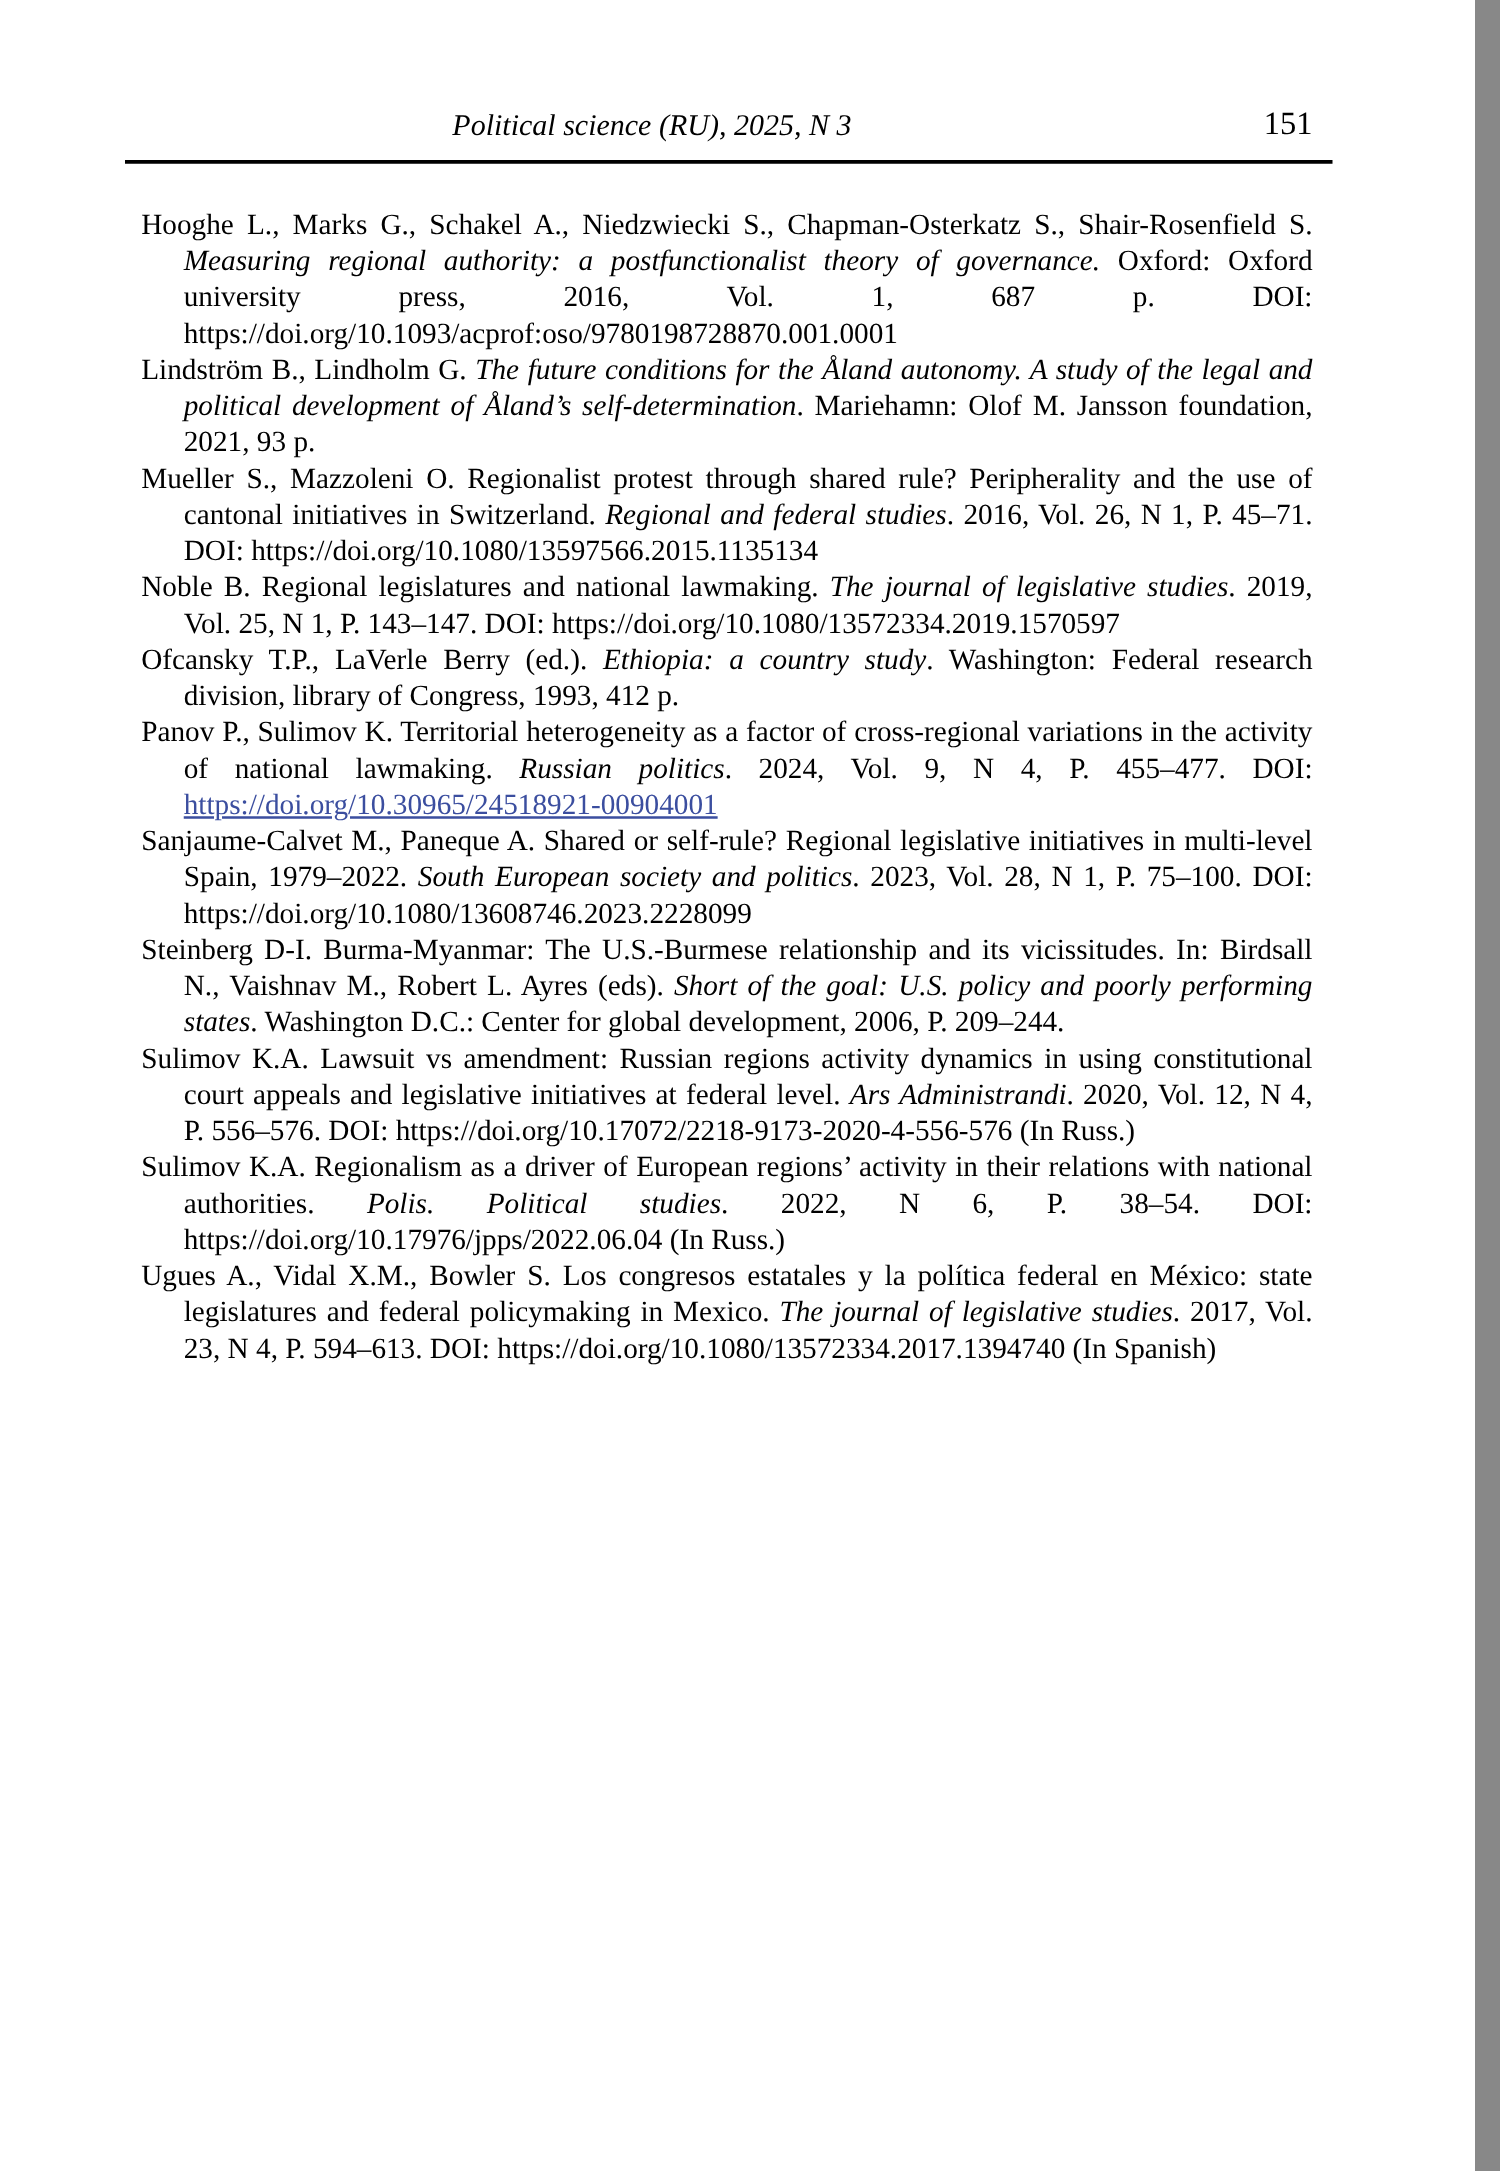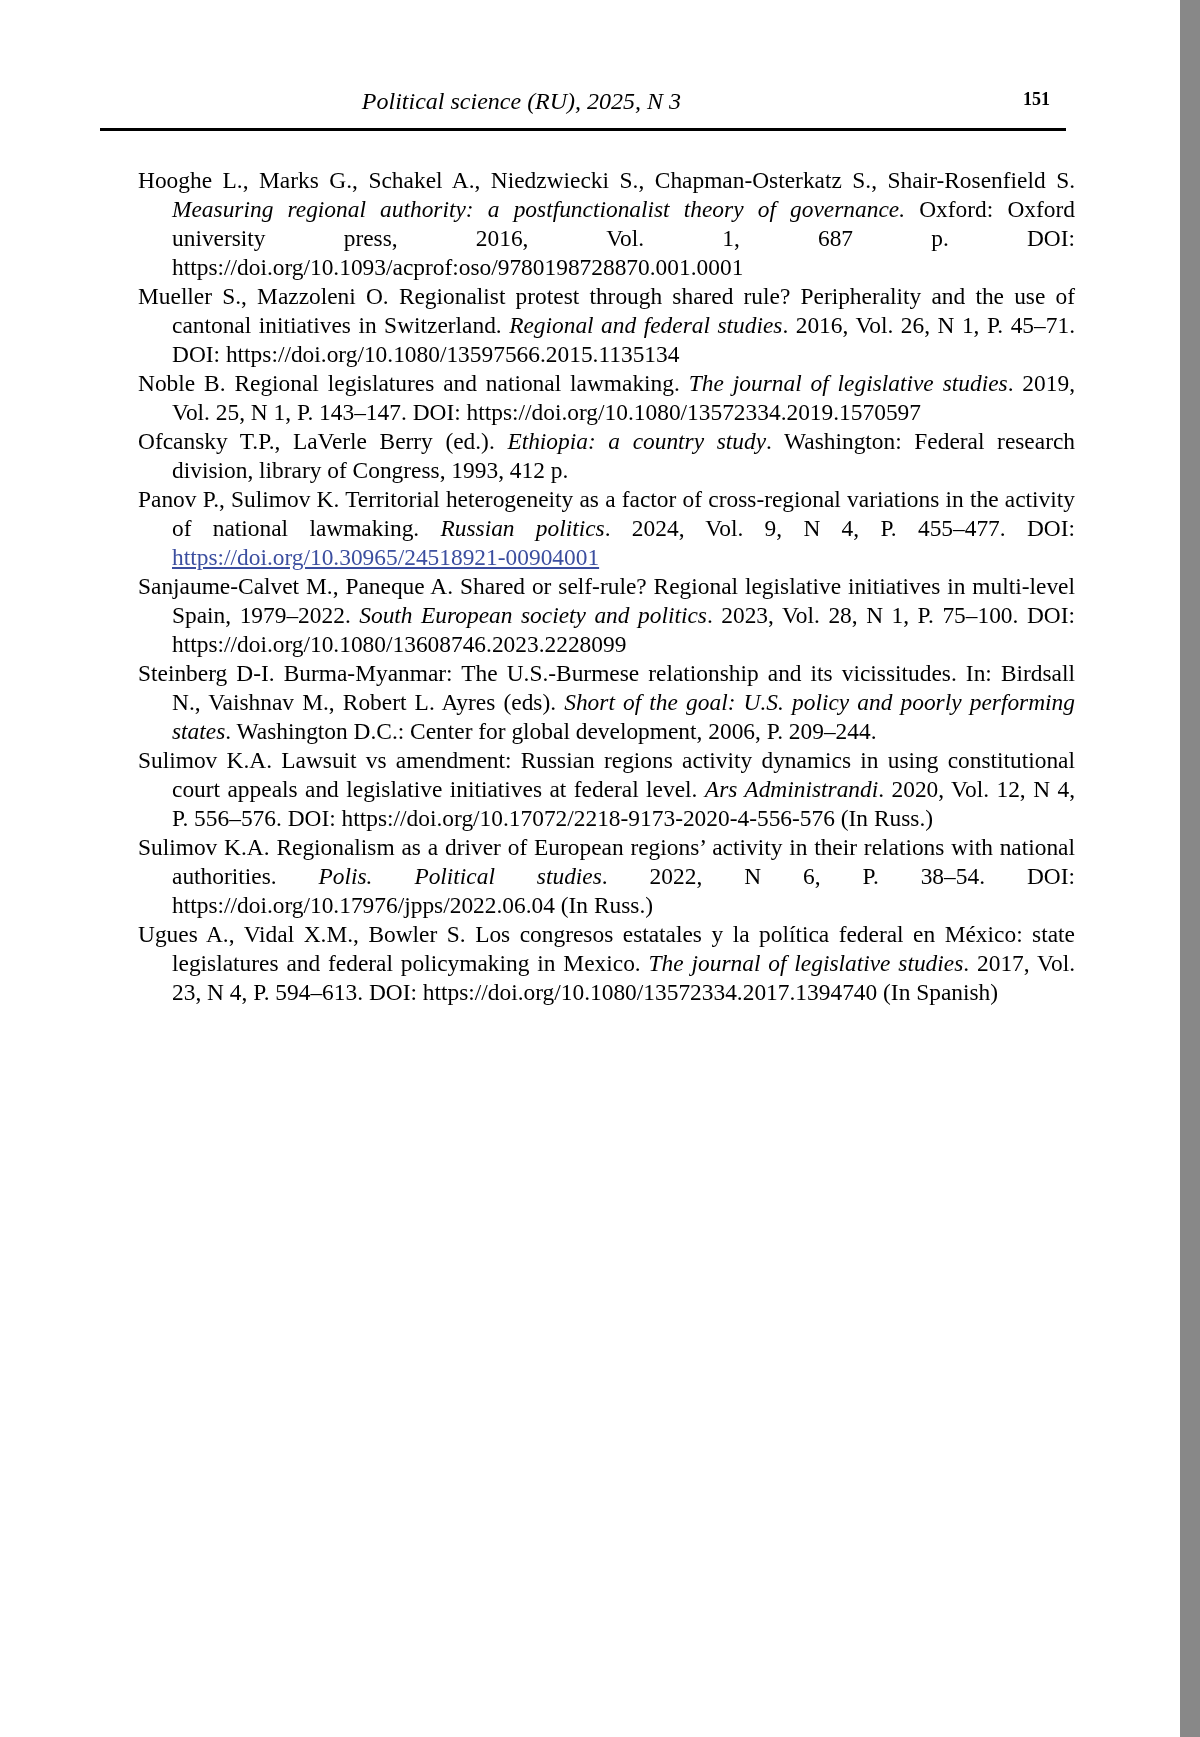--- a/index.html
+++ b/index.html
@@ -37,38 +37,37 @@
     text-align: center;
     font-style: italic;
     font-size: 24px;
     line-height: 30px;
     white-space: nowrap;
   }
   .page-number {
     position: absolute;
     right: 0;
     top: 84px;
-    font-weight: bold;
-    font-size: 18px;
+    font-weight: normal;
+    font-size: 26px;
     line-height: 30px;
   }
   .header-rule {
     position: absolute;
     left: 100px;
     top: 128px;
     width: 966px;
     height: 3px;
     background: var(--rule-color);
   }
   .references {
     position: absolute;
     left: 113px;
     top: 166px;
     width: 937px;
-    margin-left: 25px;
   }
   .reference {
     margin: 0;
     padding-left: 34px;
     text-indent: -34px;
     text-align: justify;
     font-size: 23.4px;
     line-height: 29px;
     color: var(--text-color);
   }
@@ -86,20 +85,21 @@
 
 <div class="page">
   <div class="header">
     <div class="journal-title">Political science (RU), 2025, N 3</div>
     <div class="page-number">151</div>
   </div>
   <div class="header-rule"></div>
 
   <div class="references">
       <p class="reference"><span>Hooghe L., Marks G., Schakel A., Niedzwiecki S., Chapman-Osterkatz S., Shair-Rosenfield S. </span><span class="italic">Measuring regional authority: a postfunctionalist theory of governance.</span><span> Oxford: Oxford university press, 2016, Vol. 1, 687 p. DOI: https://doi.org/10.1093/acprof:oso/9780198728870.001.0001</span></p>
+      <p class="reference"><span>Lindström B., Lindholm G. </span><span class="italic">The future conditions for the Åland autonomy. A study of the legal and political development of Åland’s self-determination</span><span>. Mariehamn: Olof M. Jansson foundation, 2021, 93 p.</span></p>
       <p class="reference"><span>Mueller S., Mazzoleni O. Regionalist protest through shared rule? Peripherality and the use of cantonal initiatives in Switzerland. </span><span class="italic">Regional and federal studies</span><span>. 2016, Vol. 26, N 1, P. 45–71. DOI: https://doi.org/10.1080/13597566.2015.1135134</span></p>
       <p class="reference"><span>Noble B. Regional legislatures and national lawmaking. </span><span class="italic">The journal of legislative studies</span><span>. 2019, Vol. 25, N 1, P. 143–147. DOI: https://doi.org/10.1080/13572334.2019.1570597</span></p>
       <p class="reference"><span>Ofcansky T.P., LaVerle Berry (ed.). </span><span class="italic">Ethiopia: a country study</span><span>. Washington: Federal research division, library of Congress, 1993, 412 p.</span></p>
       <p class="reference"><span>Panov P., Sulimov K. Territorial heterogeneity as a factor of cross-regional variations in the activity of national lawmaking. </span><span class="italic">Russian politics</span><span>. 2024, Vol. 9, N 4, P. 455–477. DOI: </span><span class="doi-link">https://doi.org/10.30965/24518921-00904001</span></p>
       <p class="reference"><span>Sanjaume-Calvet M., Paneque A. Shared or self-rule? Regional legislative initiatives in multi-level Spain, 1979–2022. </span><span class="italic">South European society and politics</span><span>. 2023, Vol. 28, N 1, P. 75–100. DOI: https://doi.org/10.1080/13608746.2023.2228099</span></p>
       <p class="reference"><span>Steinberg D-I. Burma-Myanmar: The U.S.-Burmese relationship and its vicissitudes. In: Birdsall N., Vaishnav M., Robert L. Ayres (eds). </span><span class="italic">Short of the goal: U.S. policy and poorly performing states</span><span>. Washington D.C.: Center for global development, 2006, P. 209–244.</span></p>
       <p class="reference"><span>Sulimov K.A. Lawsuit vs amendment: Russian regions activity dynamics in using constitu­tional court appeals and legislative initiatives at federal level. </span><span class="italic">Ars Administrandi</span><span>. 2020, Vol. 12, N 4, P. 556–576. DOI: https://doi.org/10.17072/2218-9173-2020-4-556-576 (In Russ.)</span></p>
       <p class="reference"><span>Sulimov K.A. Regionalism as a driver of European regions’ activity in their relations with national authorities. </span><span class="italic">Polis. Political studies</span><span>. 2022, N 6, P. 38–54. DOI: https://doi.org/10.17976/jpps/2022.06.04 (In Russ.)</span></p>
       <p class="reference"><span>Ugues A., Vidal X.M., Bowler S. Los congresos estatales y la política federal en México: state legislatures and federal policymaking in Mexico. </span><span class="italic">The journal of legislative studies</span><span>. 2017, Vol. 23, N 4, P. 594–613. DOI: https://doi.org/10.1080/13572334.2017.1394740 (In Spanish)</span></p>
     </div>

